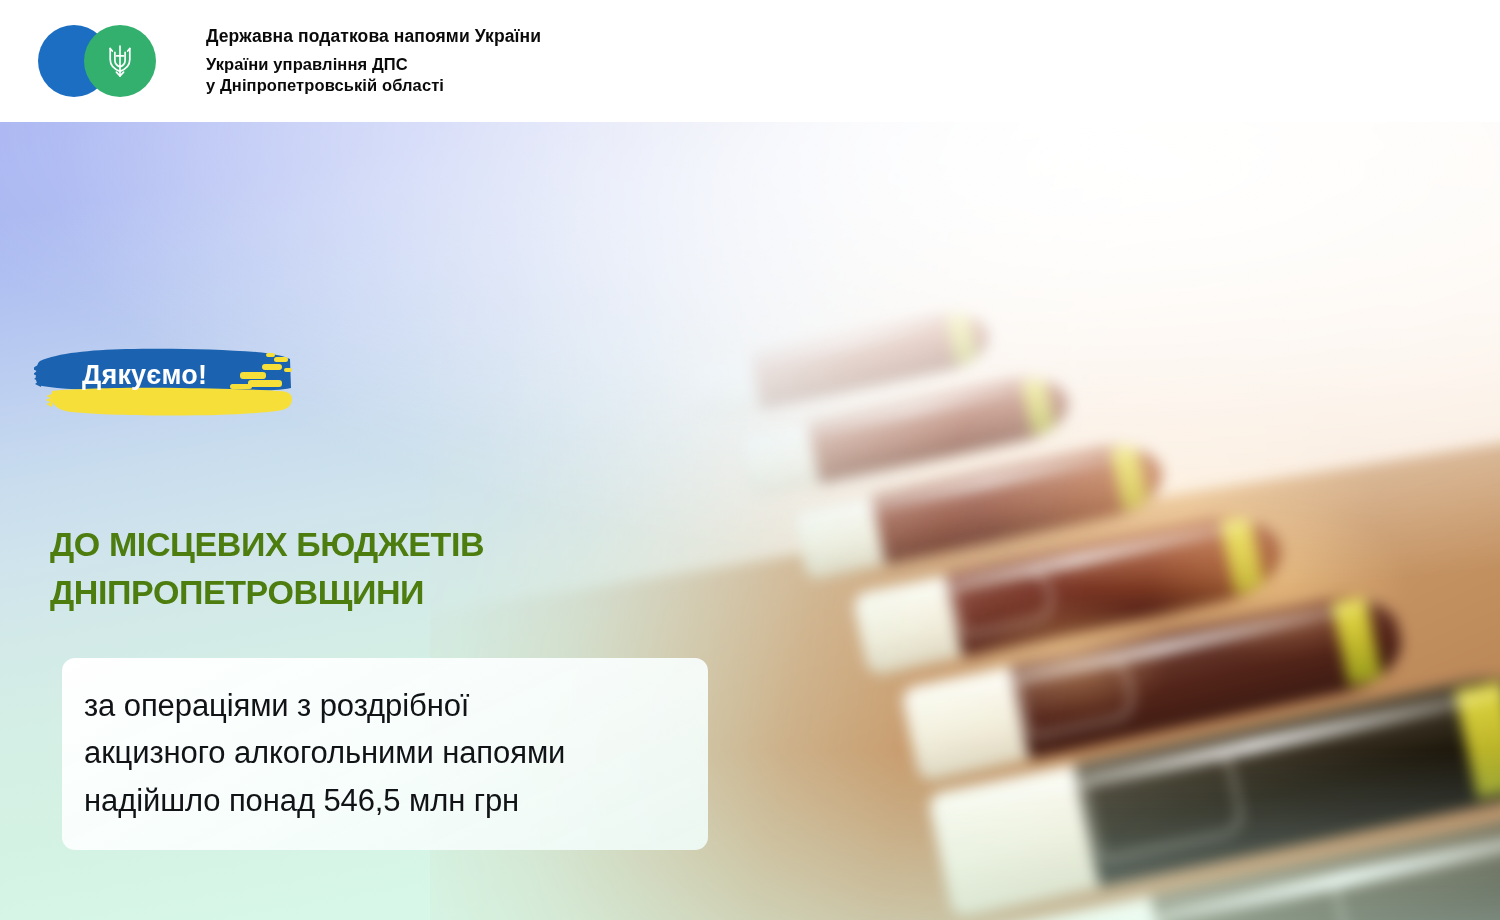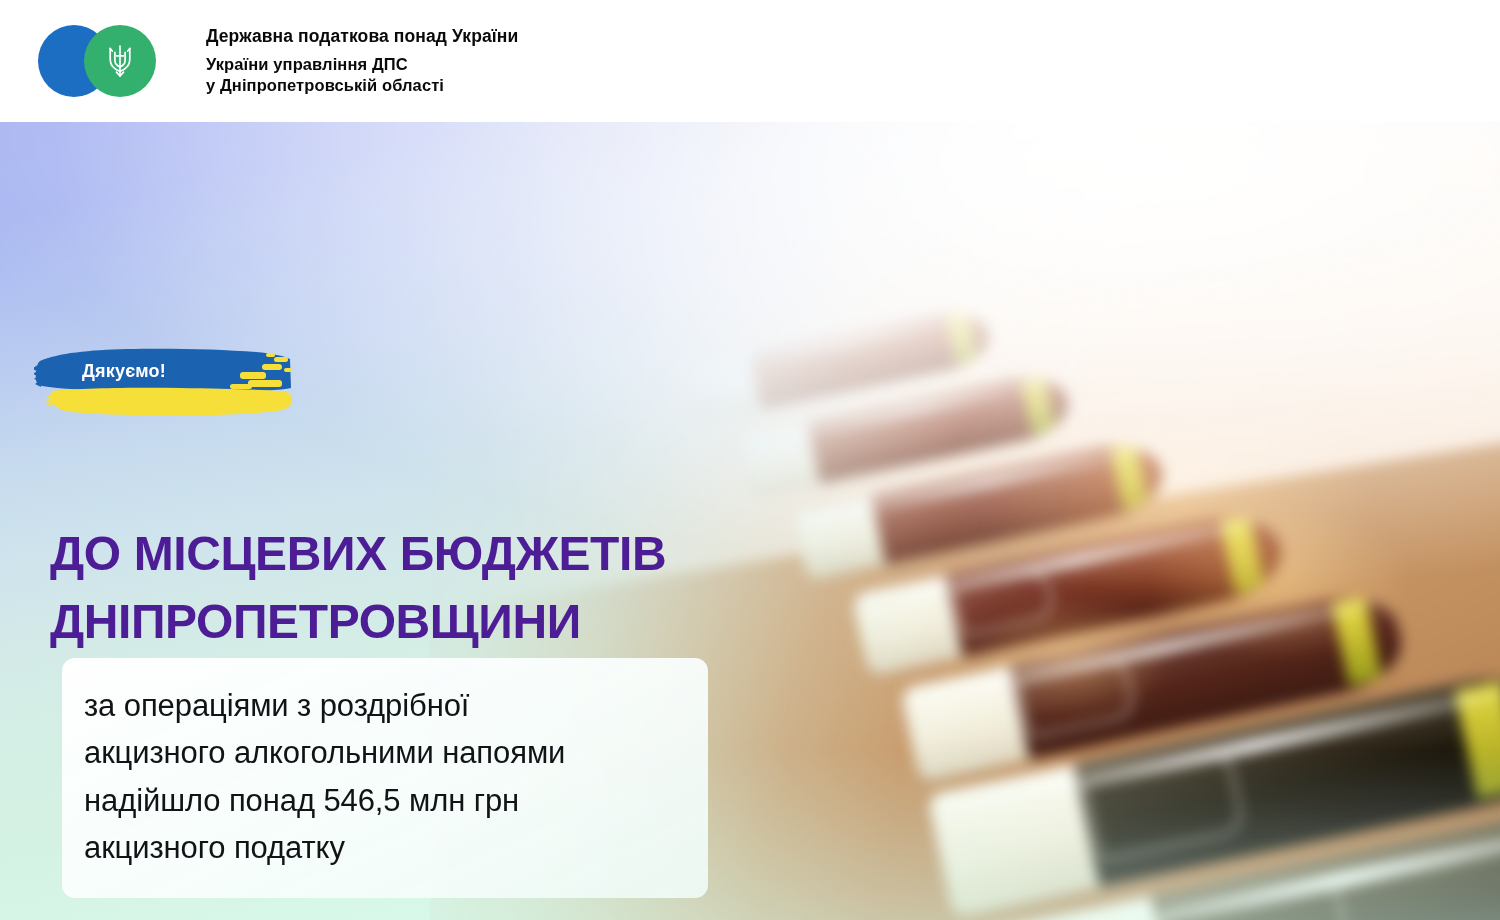--- a/index.html
+++ b/index.html
@@ -197,36 +197,36 @@
   .badge {
     position:absolute;
     left:34px; top:222px;
     width:262px; height:76px;
     z-index:30;
   }
   .badge-label {
     position:absolute;
     left:48px; top:18px;
     color:#ffffff;
-    font-size:18px;
+    font-size:27px;
     font-weight:bold;
     letter-spacing:.2px;
     line-height:1;
     white-space:nowrap;
     z-index:3;
   }
 
   
   .headline {
     position:absolute;
     left:50px; top:398px;
     width:790px;
     z-index:30;
-    color:#4c1d95;
-    font-size:48px;
+    color:#4d7c0f;
+    font-size:34px;
     font-weight:bold;
     line-height:1.42;
     letter-spacing:-.4px;
     text-transform:uppercase;
     font-stretch:condensed;
   }
   .headline .ln { display:block; white-space:nowrap; }
 
   
   .panel {
@@ -262,21 +262,21 @@
           <path d="M5.2 6.5 L5.2 17.6 C5.2 23.6 9.6 27.4 15 29.4"></path>
           <path d="M24.8 6.5 L24.8 17.6 C24.8 23.6 20.4 27.4 15 29.4"></path>
           <path d="M9.9 10.4 L9.9 18.4 C9.9 21.5 12 23.6 15 24.9"></path>
           <path d="M20.1 10.4 L20.1 18.4 C20.1 21.5 18 23.6 15 24.9"></path>
           <path d="M11.6 13.9 L18.4 13.9"></path>
           <path d="M5.2 6.5 L7.3 9 M24.8 6.5 L22.7 9"></path>
         </svg>
       </div>
     </div>
     <div class="header-text">
-      <div class="hdr-line1">Державна податкова понад України</div>
+      <div class="hdr-line1">Державна податкова напоями України</div>
       <div class="hdr-line2">України управління ДПС</div>
       <div class="hdr-line3">у Дніпропетровській області</div>
     </div>
   </div>
 
   <div class="stage">
 
     <div class="bg-gradient"></div>
 
     <div class="photo">
@@ -385,18 +385,17 @@
     <div class="headline">
       <span class="ln">ДО МІСЦЕВИХ БЮДЖЕТІВ</span>
       <span class="ln">ДНІПРОПЕТРОВЩИНИ</span>
     </div>
 
     <div class="panel">
       <p>
         <span class="ln">за операціями з роздрібної</span>
         <span class="ln">акцизного алкогольними напоями</span>
         <span class="ln">надійшло понад 546,5 млн грн</span>
-        <span class="ln">акцизного податку</span>
       </p>
     </div>
 
   </div>
 </div>
 
 </body></html>

